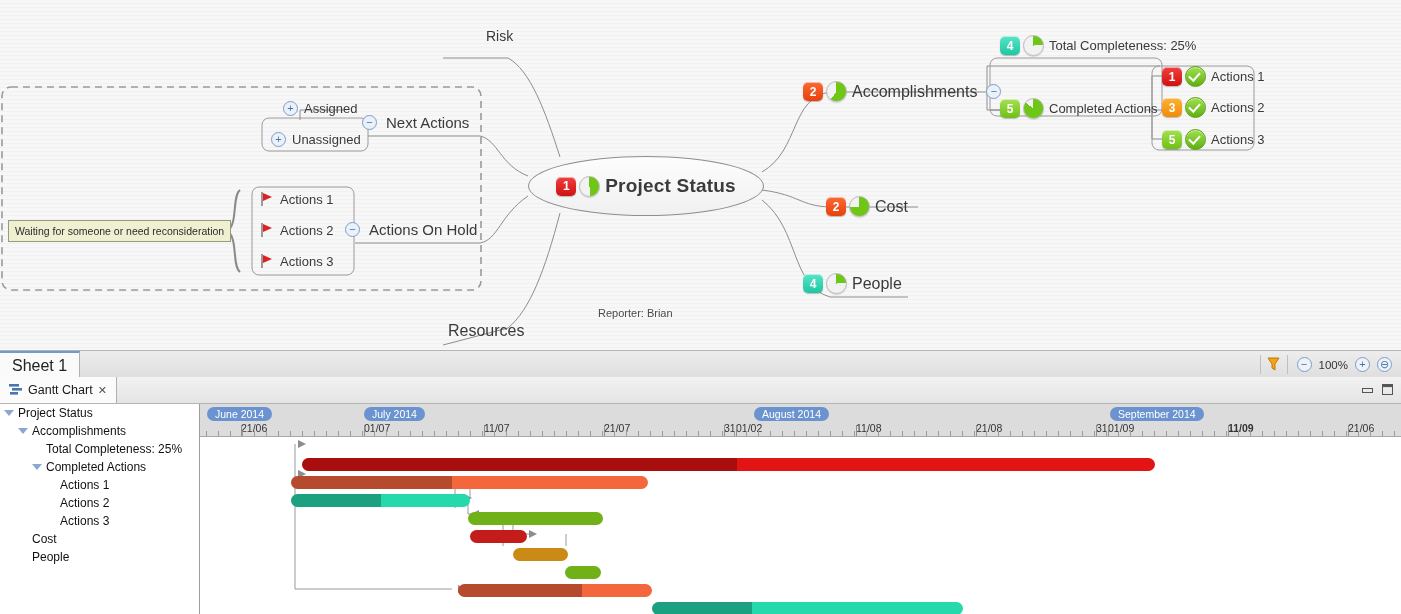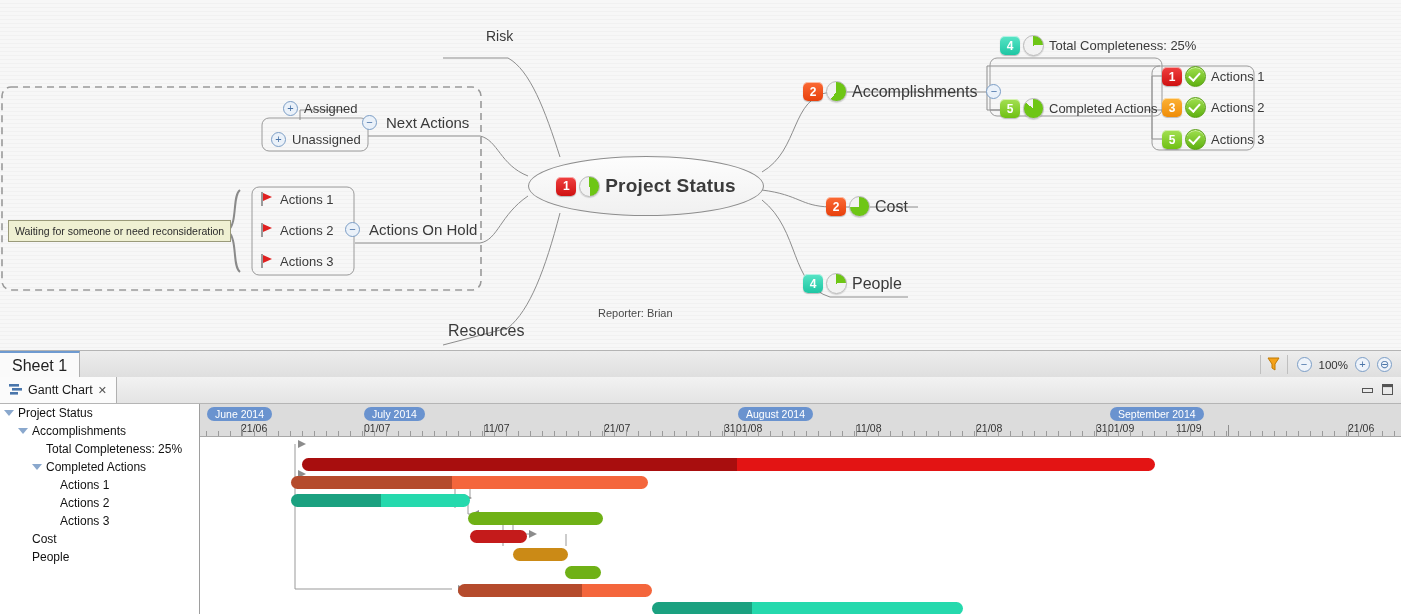--- a/index.html
+++ b/index.html
@@ -397,43 +397,43 @@
               <span class="tri-spacer"></span>
               <span>People</span>
             </div>
           </div>
       </div>
 
       <div class="chart-pane">
         <div class="tl-header" id="tl-header">
             <div class="month-pill" style="left: 7px;">June 2014</div>
             <div class="month-pill" style="left: 164px;">July 2014</div>
-            <div class="month-pill" style="left: 538px;">August 2014</div>
+            <div class="month-pill" style="left: 554px;">August 2014</div>
             <div class="month-pill" style="left: 910px; text-align: center;">September 2014</div>
             <div class="tick-label" style="left: 41px;">21/06</div>
             <div class="tick" style="left: 41px; height: 11px;"></div>
             <div class="tick-label" style="left: 164px;">01/07</div>
             <div class="tick" style="left: 164px; height: 11px;"></div>
             <div class="tick-label" style="left: 284px;">11/07</div>
             <div class="tick" style="left: 284px; height: 11px;"></div>
             <div class="tick-label" style="left: 404px;">21/07</div>
             <div class="tick" style="left: 404px; height: 11px;"></div>
             <div class="tick-label" style="left: 524px;">31</div>
             <div class="tick" style="left: 524px; height: 11px;"></div>
-            <div class="tick-label" style="left: 536px;">01/08</div>
+            <div class="tick-label" style="left: 536px;">01/02</div>
             <div class="tick" style="left: 536px; height: 11px;"></div>
             <div class="tick-label" style="left: 656px;">11/08</div>
             <div class="tick" style="left: 656px; height: 11px;"></div>
             <div class="tick-label" style="left: 776px;">21/08</div>
             <div class="tick" style="left: 776px; height: 11px;"></div>
             <div class="tick-label" style="left: 896px;">31</div>
             <div class="tick" style="left: 896px; height: 11px;"></div>
             <div class="tick-label" style="left: 908px;">01/09</div>
             <div class="tick" style="left: 908px; height: 11px;"></div>
-            <div class="tick-label" style="left: 976px;">11/09</div>
+            <div class="tick-label" style="left: 1028px; font-weight: bold;">11/09</div>
             <div class="tick" style="left: 1028px; height: 11px;"></div>
             <div class="tick-label" style="left: 1148px;">21/06</div>
             <div class="tick" style="left: 1148px; height: 11px;"></div>
             <div class="tick" style="left: 6px; height: 5px; background: rgb(155, 155, 155);"></div>
             <div class="tick" style="left: 18px; height: 5px; background: rgb(155, 155, 155);"></div>
             <div class="tick" style="left: 30px; height: 5px; background: rgb(155, 155, 155);"></div>
             <div class="tick" style="left: 42px; height: 5px; background: rgb(155, 155, 155);"></div>
             <div class="tick" style="left: 54px; height: 5px; background: rgb(155, 155, 155);"></div>
             <div class="tick" style="left: 66px; height: 5px; background: rgb(155, 155, 155);"></div>
             <div class="tick" style="left: 78px; height: 5px; background: rgb(155, 155, 155);"></div>

